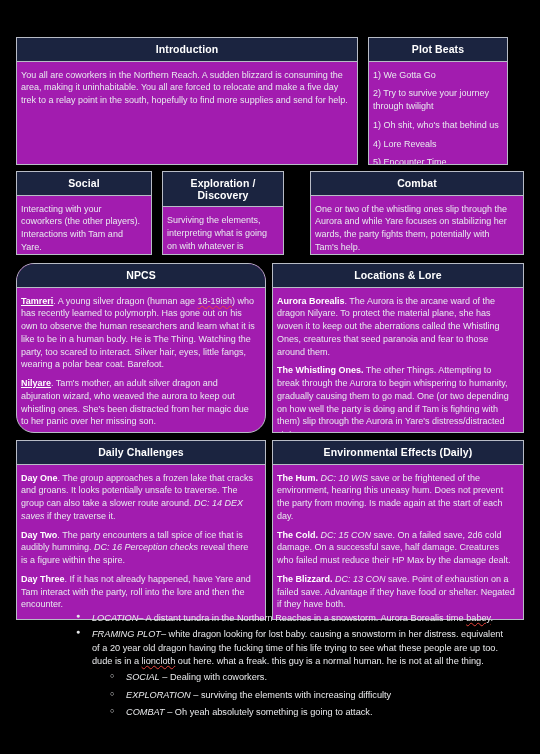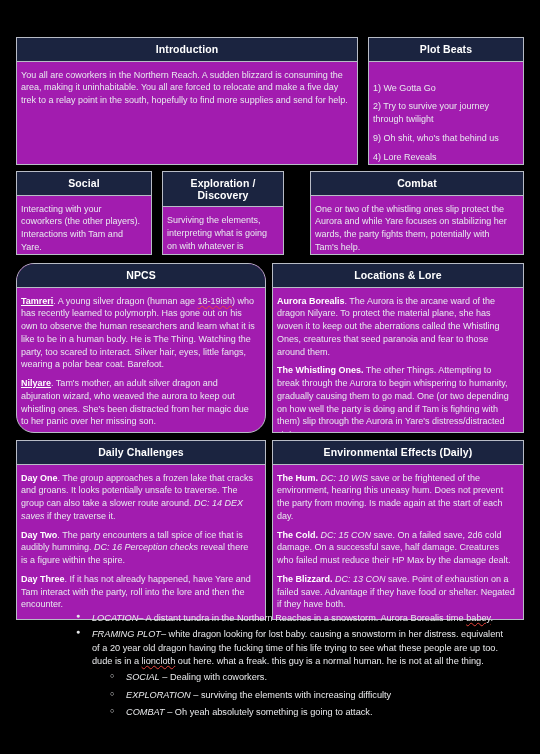--- a/index.html
+++ b/index.html
@@ -109,26 +109,26 @@
 
 <div class="page">
 
   <div class="card" style="left:16px; top:10px; width:342px; height:128px;">
     <div class="card-head">Introduction</div>
     <div class="card-body centered">
       <span>You all are coworkers in the Northern Reach. A  sudden blizzard is consuming the area, making it uninhabitable. You all are forced to relocate and make a five day trek to a relay point in the south, hopefully to find more supplies and send for help.</span>
     </div>
   </div>
 
-  <div class="card" style="left:368px; top:10px; width:156px; height:128px;gap:13px;">
+  <div class="card" style="left:368px; top:10px; width:140px; height:128px;">
     <div class="card-head">Plot Beats</div>
     <div class="card-body">
       <div class="beat">1) We Gotta Go</div>
       <div class="beat">2) Try to survive your journey through twilight</div>
-      <div class="beat">9) Oh shit, who's that behind us</div>
+      <div class="beat">1) Oh shit, who's that behind us</div>
       <div class="beat">4) Lore Reveals</div>
       <div class="beat">5) Encounter Time</div>
     </div>
   </div>
 
   <div class="card" style="left:16px; top:144px; width:136px; height:84px;">
     <div class="card-head">Social</div>
     <div class="card-body">
       <span>Interacting with your coworkers (the other players). Interactions with Tam and Yare.</span>
     </div>
@@ -137,21 +137,21 @@
   <div class="card" style="left:162px; top:144px; width:122px; height:84px;">
     <div class="card-head">Exploration / Discovery</div>
     <div class="card-body">
       <span>Surviving the elements, interpreting what is going on with whatever is following them (Tam)</span>
     </div>
   </div>
 
   <div class="card" style="left:310px; top:144px; width:214px; height:84px;">
     <div class="card-head">Combat</div>
     <div class="card-body">
-      <span>One or two of the whistling ones slip protect the Aurora and while Yare focuses on stabilizing her wards, the party fights them, potentially with Tam's help.</span>
+      <span>One or two of the whistling ones slip through the Aurora and while Yare focuses on stabilizing her wards, the party fights them, potentially with Tam's help.</span>
     </div>
   </div>
 
   <div class="card" style="left:16px; top:236px; width:250px; height:170px;border-radius:18px;">
     <div class="card-head">NPCS</div>
     <div class="card-body">
       <p><b class="sp ul">Tamreri</b><span>. A young silver dragon (human age </span><span class="sp">18-19ish</span><span>) who has recently learned to polymorph. Has gone out on his own to observe the human researchers and learn what it is like to be in a human body. He is The Thing. Watching the party, too scared to interact. Silver hair, eyes, little fangs, wearing a polar bear coat. Barefoot.</span></p>
       <p><b class="sp ul">Nilyare</b><span>. Tam's mother, an adult silver dragon and abjuration wizard, who weaved the aurora to keep out whistling ones. She's been distracted from her magic due to her panic over her missing son.</span></p>
     </div>
   </div>

